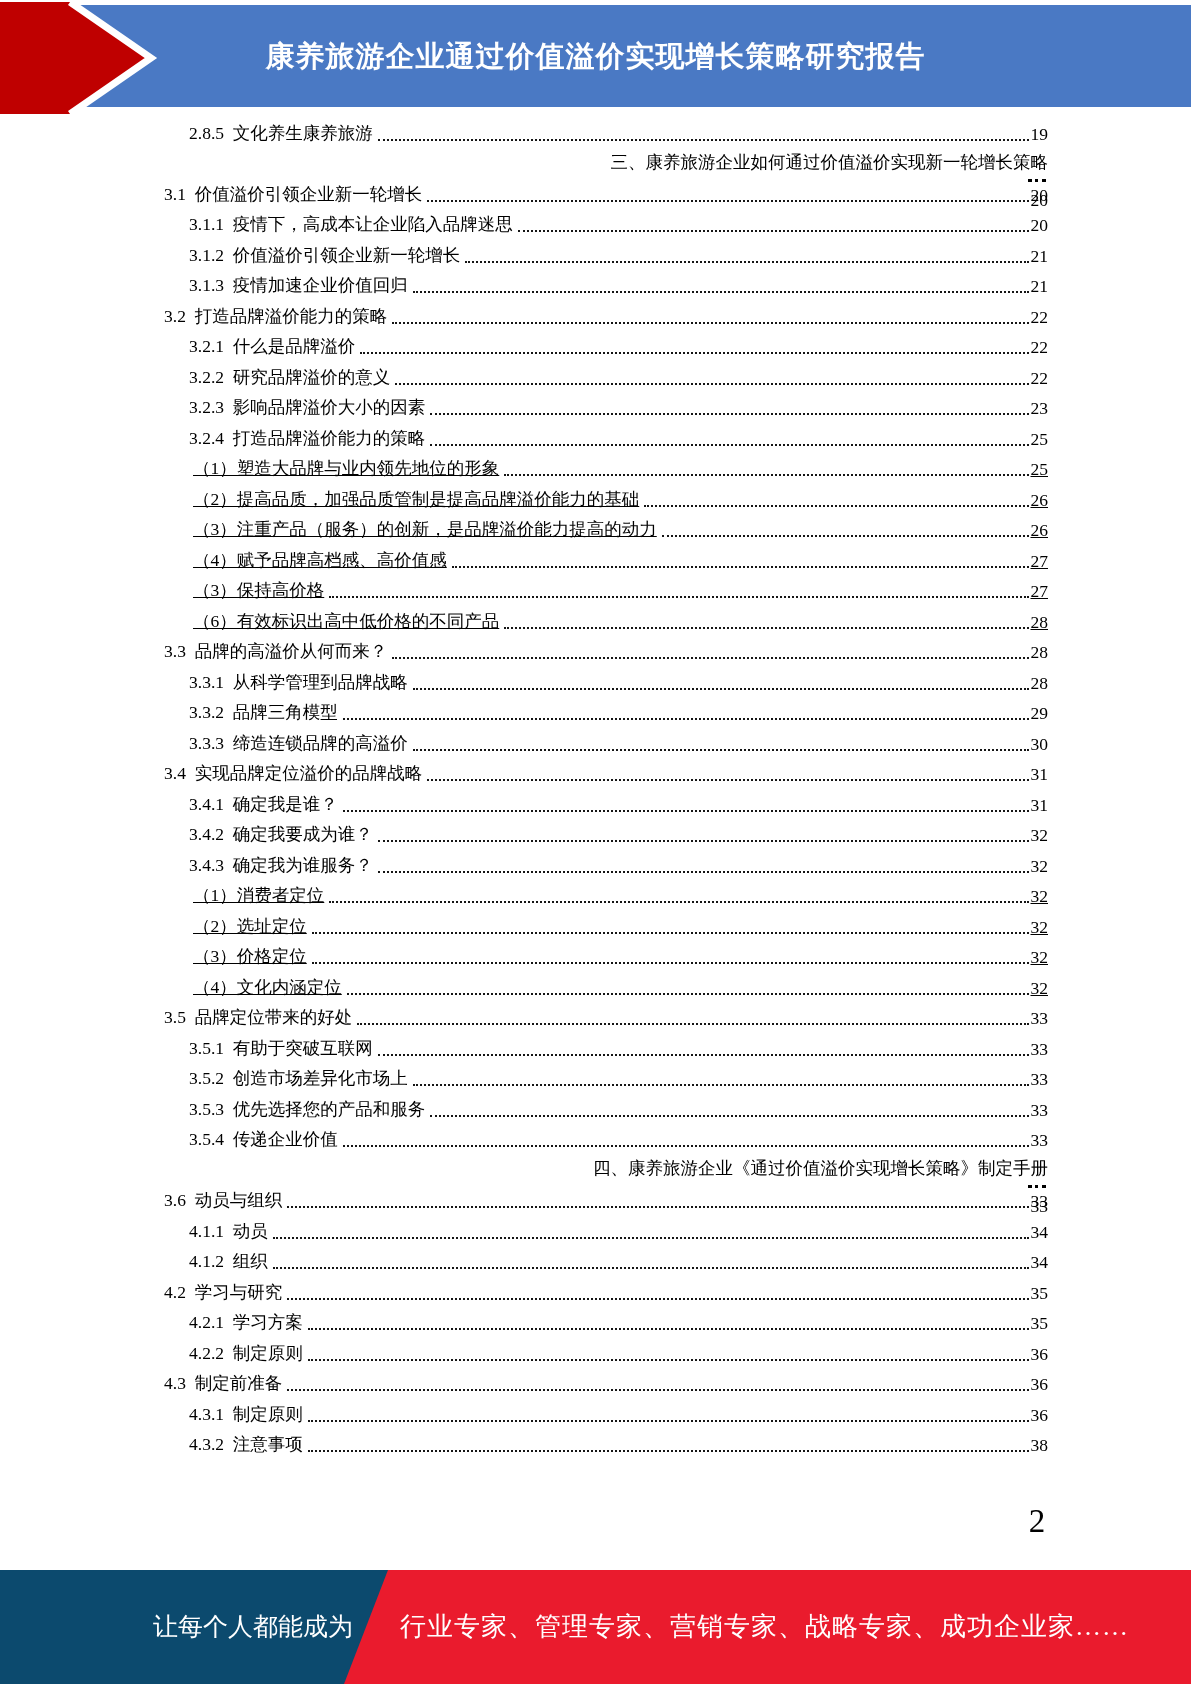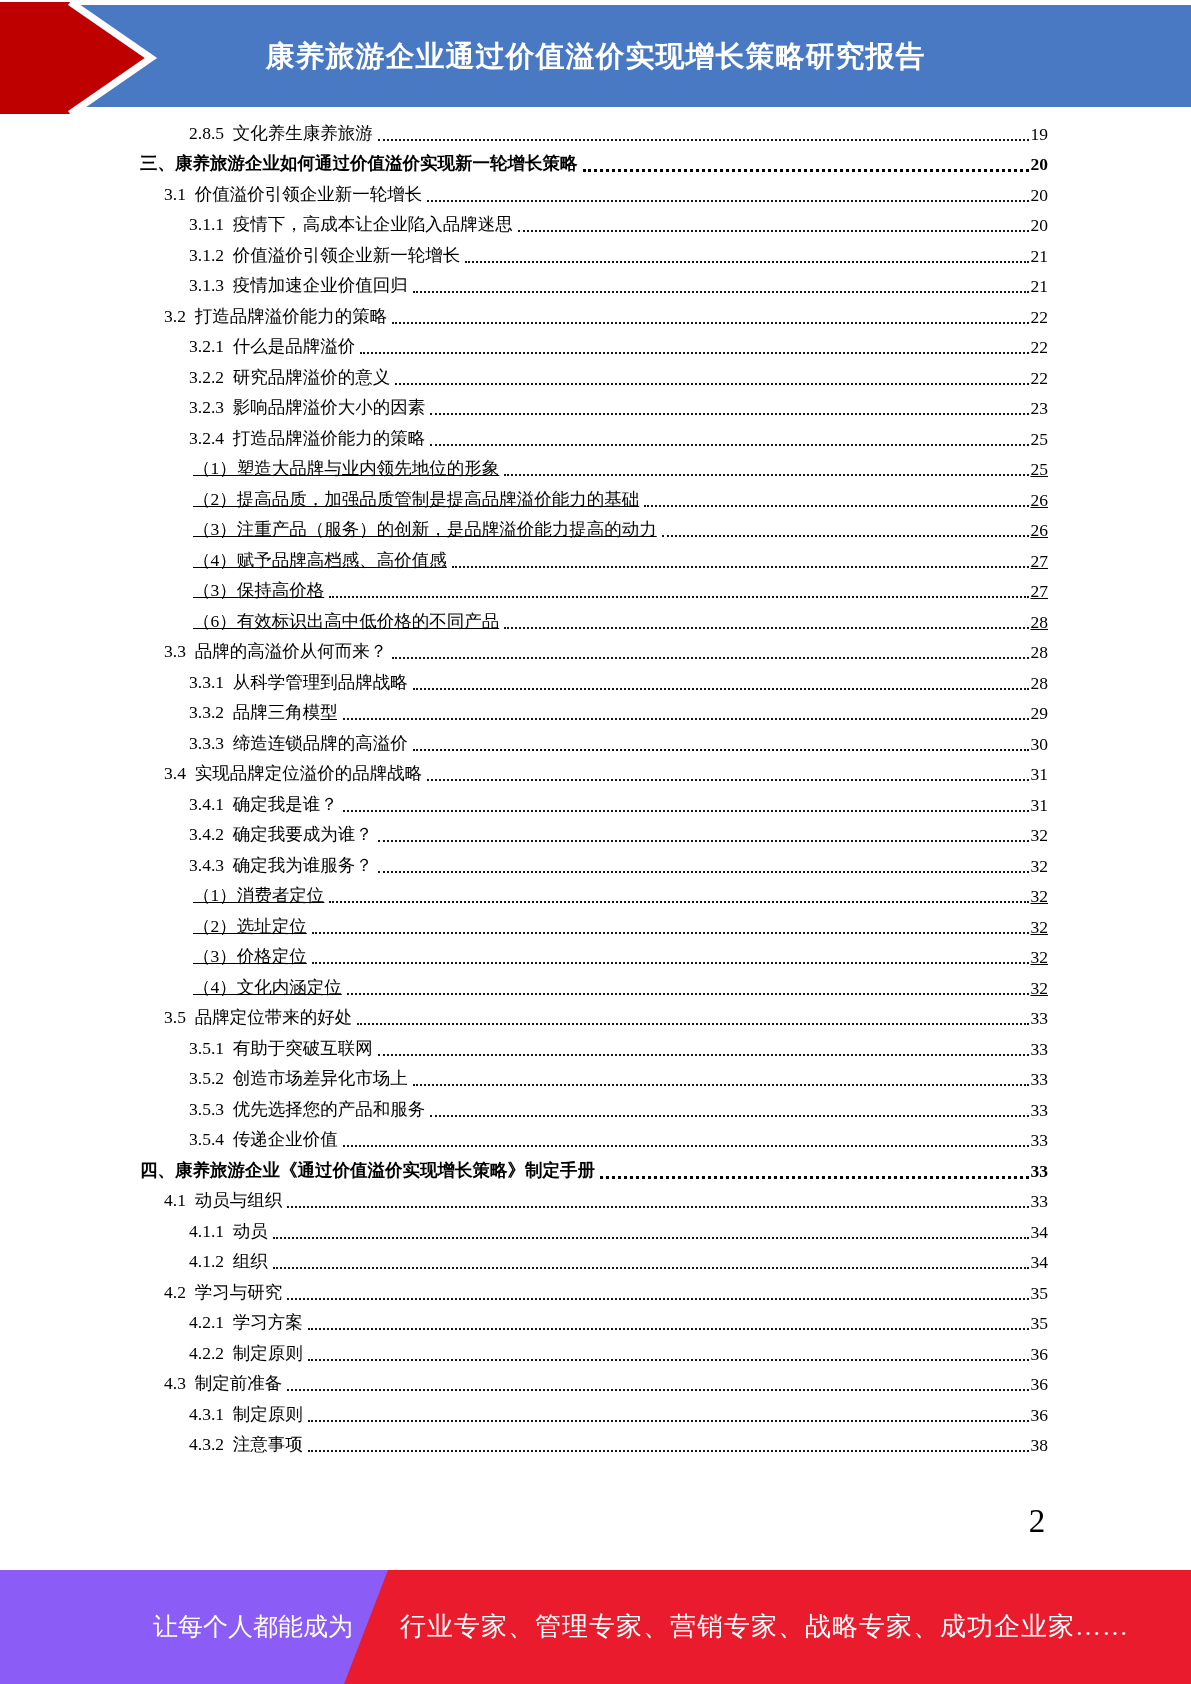--- a/index.html
+++ b/index.html
@@ -33,33 +33,33 @@
   .toc-dots {
     flex:1 1 auto; min-width:18px;
     border-bottom:2px dotted #151515;
     margin:0 2px 9px 5px;
   }
   .toc-page { padding-bottom:5px; }
   .lvl-0 { padding-left:0; }
   .lvl-1 { padding-left:24px; }
   .lvl-2 { padding-left:49px; }
   .lvl-3 { padding-left:53px;text-decoration:underline; }
-  .bold  { font-weight:bold; }
+  .bold  { font-weight:normal;flex-direction:column; }
   .bold .toc-dots { border-bottom:3px dotted #000; margin-bottom:8px; }
 
   
   .page-num {
     position:absolute; top:1503px; left:1012px; width:50px;
     font-size:33px; text-align:center;
   }
 
   
   .footer-band {
     position:absolute; top:1570px; left:0; width:1191px; height:114px;
-    background:#8b5cf6; overflow:hidden;
+    background:#0c4a6e; overflow:hidden;
   }
   .footer-red-wedge {
     position:absolute; top:0; left:0; width:1191px; height:114px;
     background:#ea1b2d;
     clip-path:polygon(388px 0, 1191px 0, 1191px 114px, 344px 114px);
   }
   .footer-left-text {
     position:absolute; left:128px; top:0; width:250px; height:114px;
     line-height:114px; text-align:center; color:#fff; font-size:25px; z-index:2;
   }
@@ -249,21 +249,21 @@
     <span class="toc-label">3.5.4  传递企业价值</span>
     <span class="toc-dots"></span>
     <span class="toc-page">33</span>
   </div>
     <div class="toc-line lvl-0 bold">
     <span class="toc-label">四、康养旅游企业《通过价值溢价实现增长策略》制定手册</span>
     <span class="toc-dots"></span>
     <span class="toc-page">33</span>
   </div>
     <div class="toc-line lvl-1">
-    <span class="toc-label">4.1  动员与组织</span>
+    <span class="toc-label">3.6  动员与组织</span>
     <span class="toc-dots"></span>
     <span class="toc-page">33</span>
   </div>
     <div class="toc-line lvl-2">
     <span class="toc-label">4.1.1  动员</span>
     <span class="toc-dots"></span>
     <span class="toc-page">34</span>
   </div>
     <div class="toc-line lvl-2">
     <span class="toc-label">4.1.2  组织</span>

